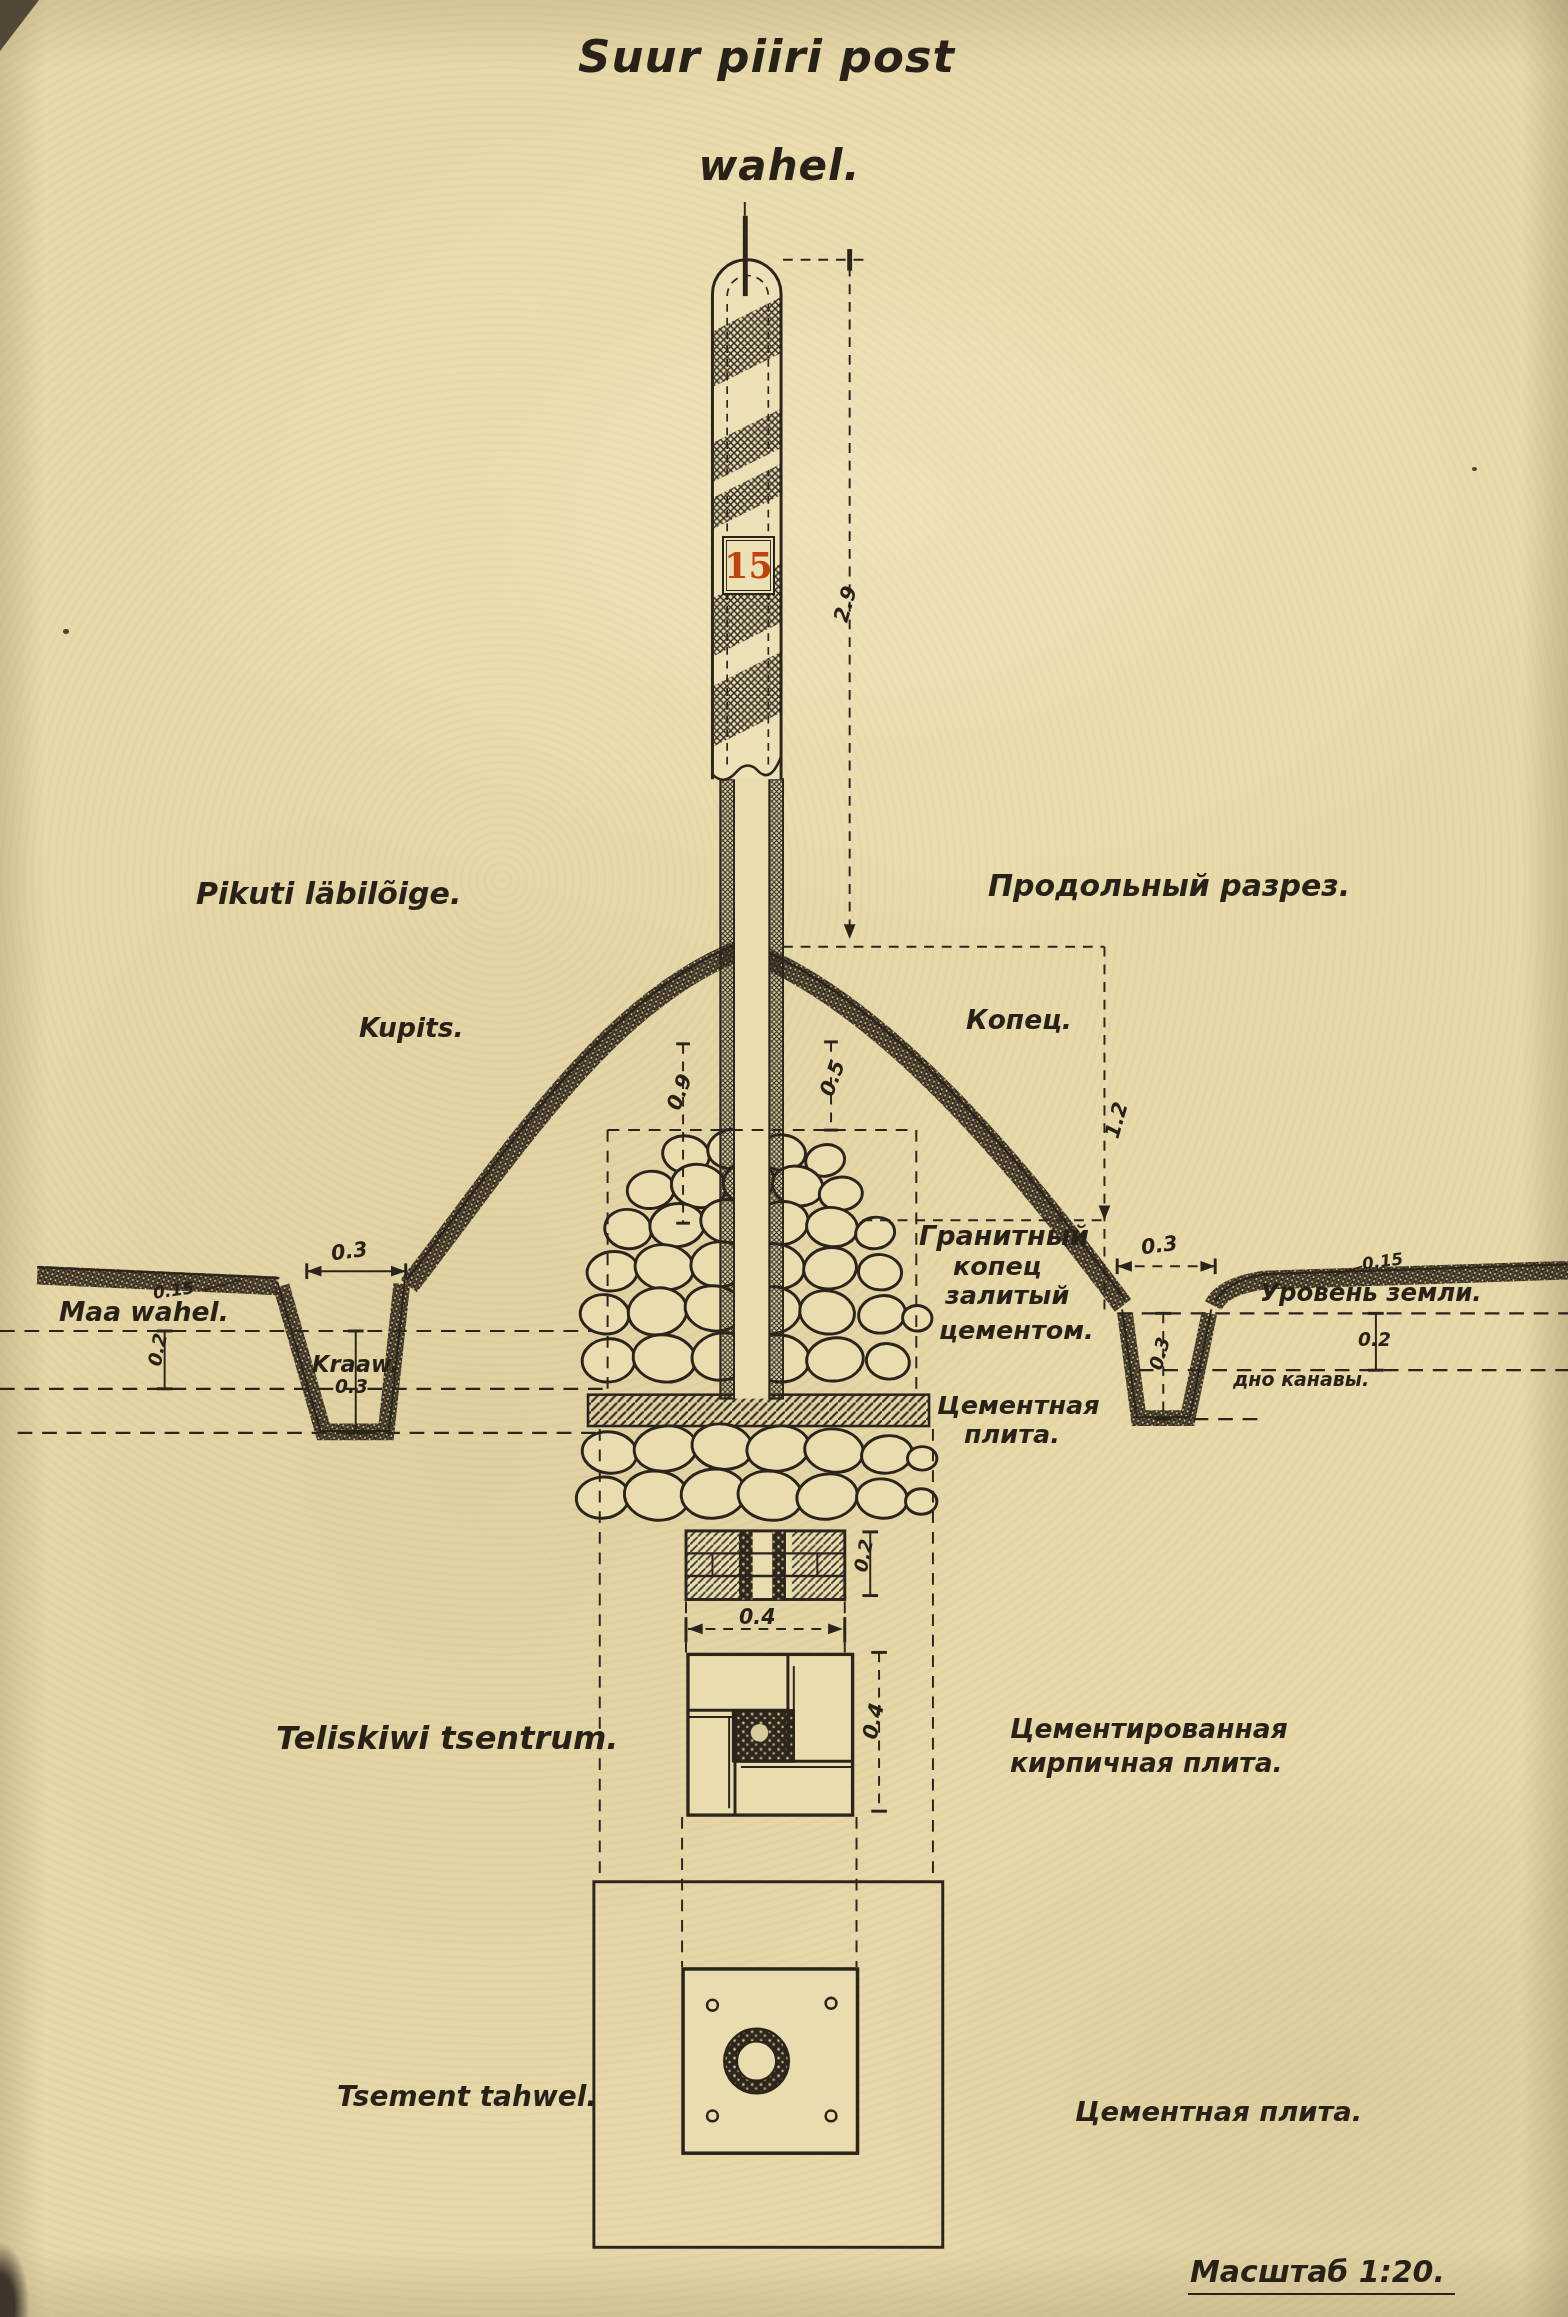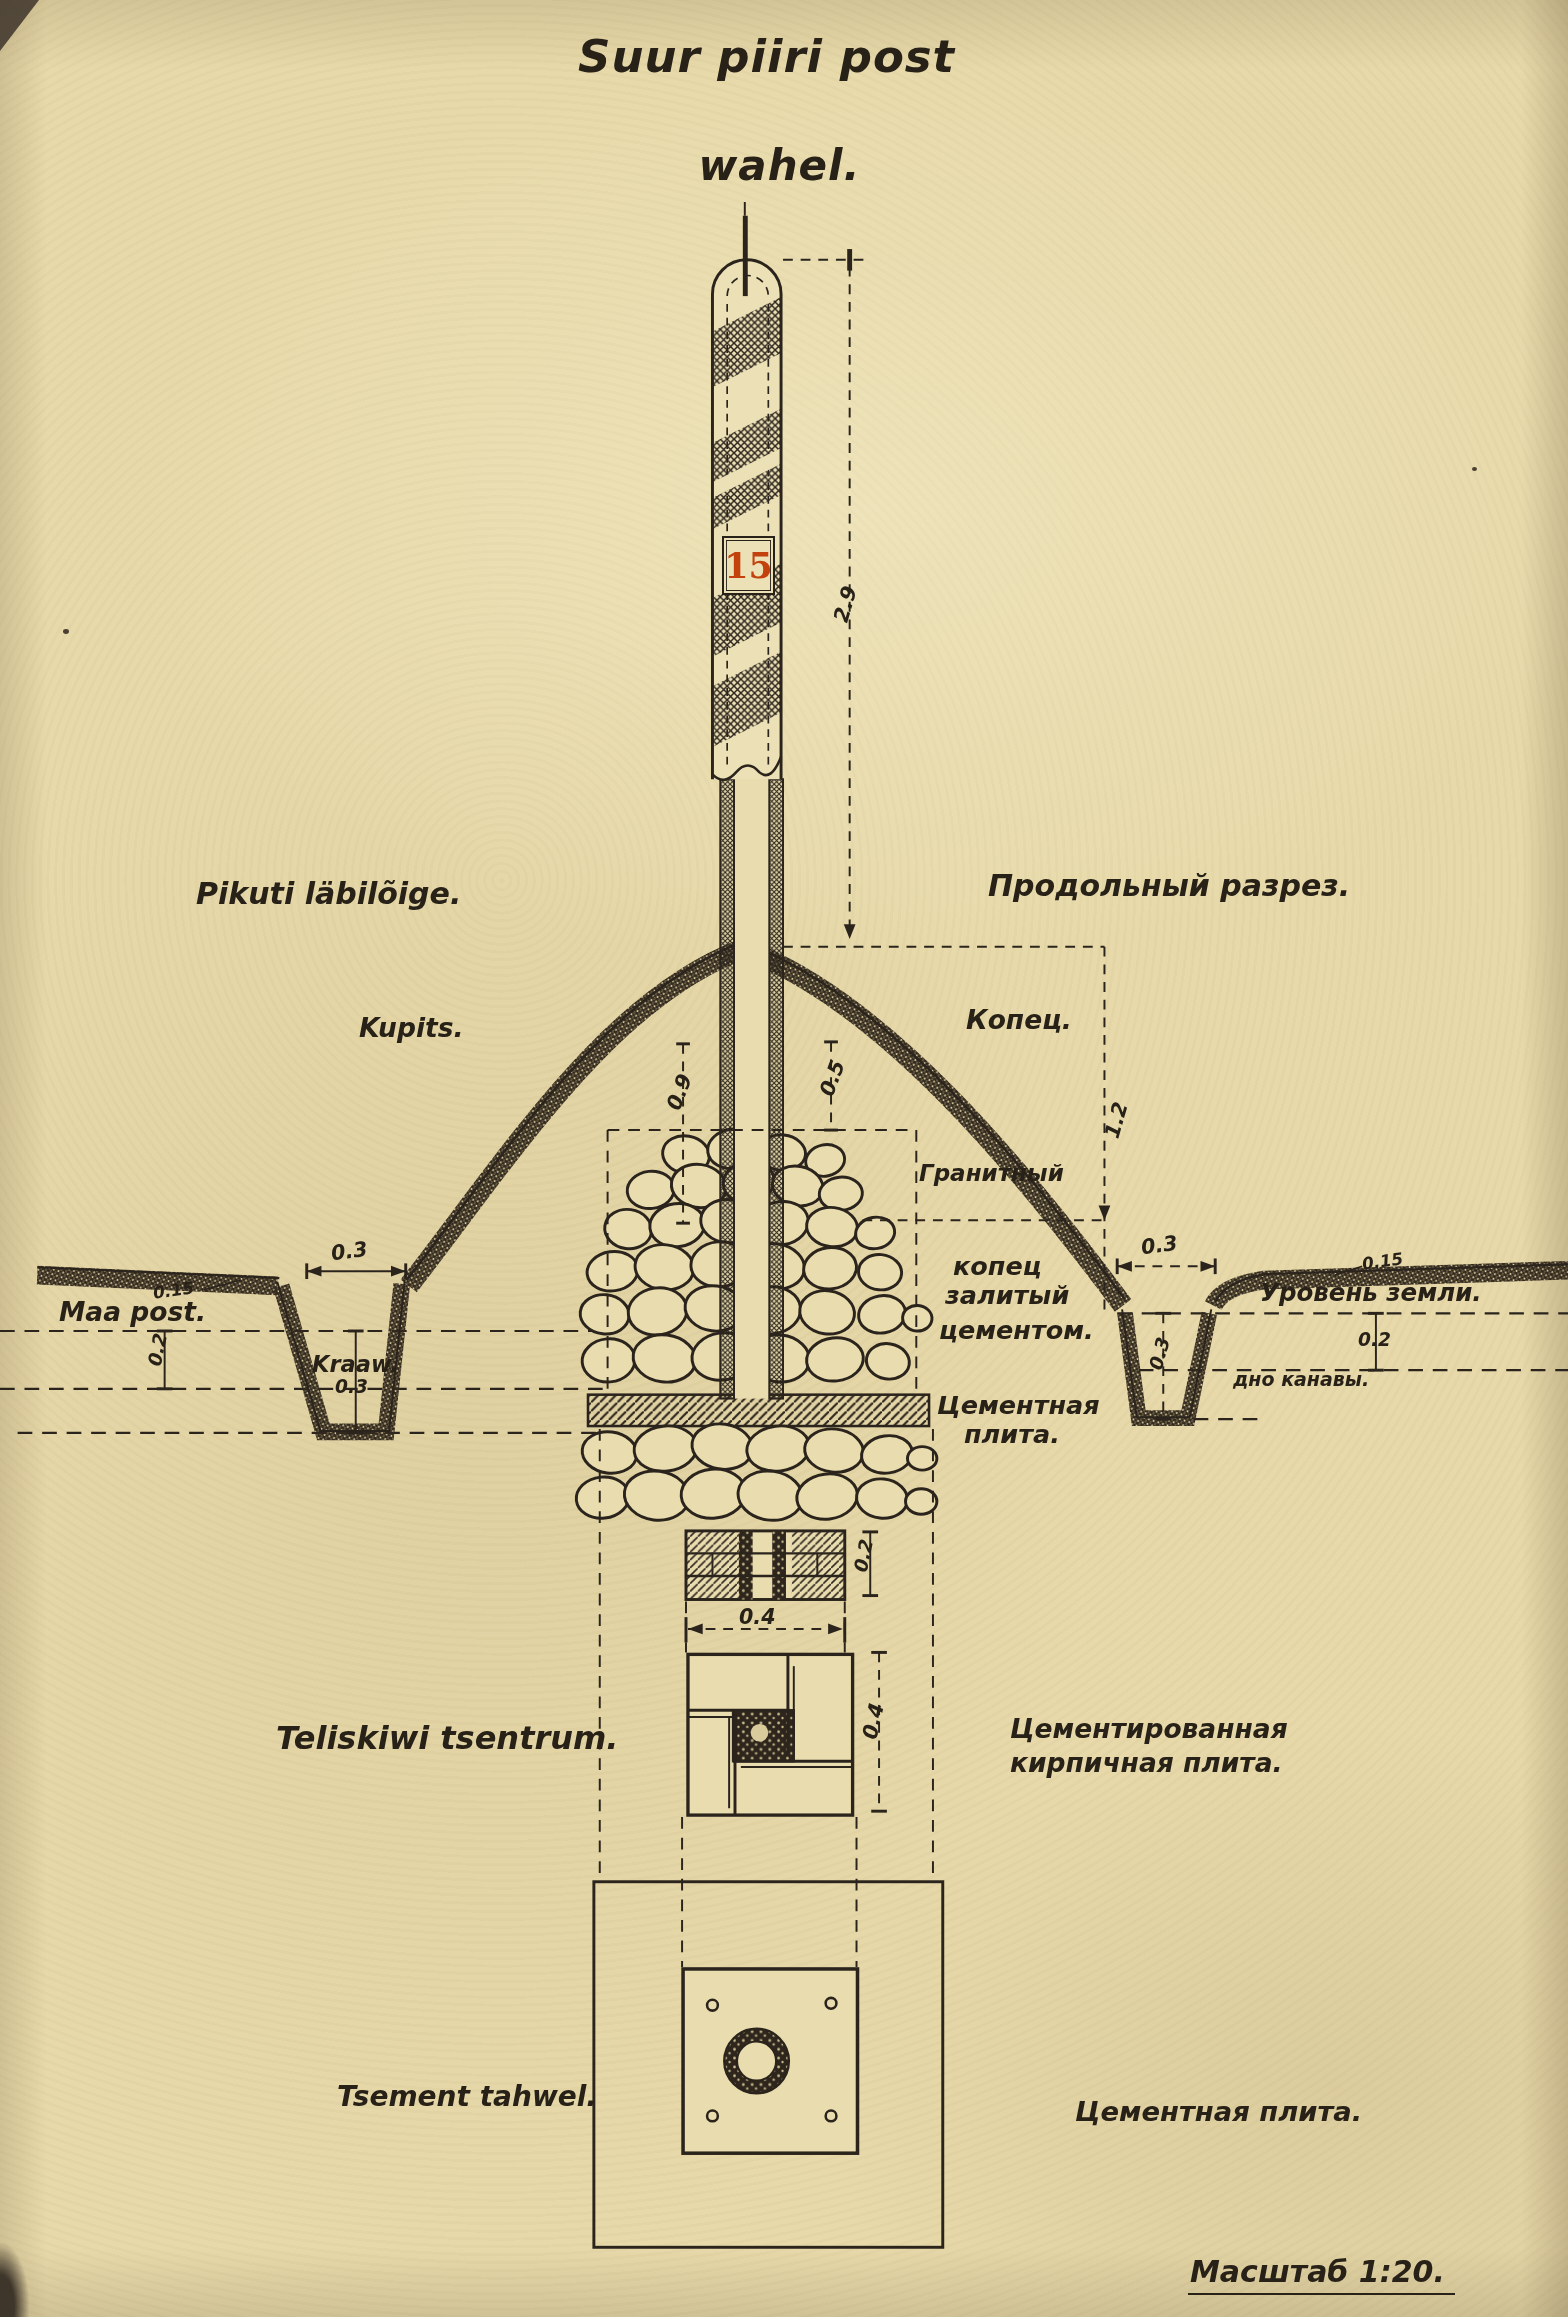--- a/index.html
+++ b/index.html
@@ -296,26 +296,26 @@
   <div class="plaque">
     <span>15</span>
   </div>
 
   <div class="lbl" style="left:196px;top:876px;font-size:30px;">Pikuti läbilõige.</div>
   <div class="lbl" style="left:988px;top:868px;font-size:30px;">Продольный разрез.</div>
 
   <div class="lbl" style="left:359px;top:1012px;font-size:26.5px;">Kupits.</div>
   <div class="lbl" style="left:966px;top:1004px;font-size:26.5px;">Копец.</div>
 
-  <div class="lbl" style="left:59px;top:1296px;font-size:26.5px;">Maa post.</div>
+  <div class="lbl" style="left:59px;top:1296px;font-size:26.5px;">Maa wahel.</div>
   <div class="lbl" style="left:312px;top:1351px;font-size:22.5px;">Kraaw.</div>
   <div class="lbl" style="left:1260px;top:1278px;font-size:24.5px;">Уровень земли.</div>
   <div class="lbl" style="left:1233px;top:1368px;font-size:19px;">дно канавы.</div>
 
-  <div class="lbl" style="left:919px;top:1160px;font-size:23px;">Гранитный</div>
+  <div class="lbl" style="left:919px;top:1220px;font-size:27px;">Гранитный</div>
   <div class="lbl" style="left:953px;top:1251px;font-size:25.5px;">копец</div>
   <div class="lbl" style="left:945px;top:1280px;font-size:25.5px;">залитый</div>
   <div class="lbl" style="left:939px;top:1315px;font-size:25.5px;">цементом.</div>
 
   <div class="lbl" style="left:937px;top:1390px;font-size:25.5px;">Цементная</div>
   <div class="lbl" style="left:964px;top:1419px;font-size:25.5px;">плита.</div>
 
   <div class="lbl" style="left:276px;top:1719px;font-size:32px;">Teliskiwi tsentrum.</div>
   <div class="lbl" style="left:1010px;top:1713px;font-size:26.5px;">Цементированная</div>
   <div class="lbl" style="left:1010px;top:1747px;font-size:26.5px;">кирпичная плита.</div>

